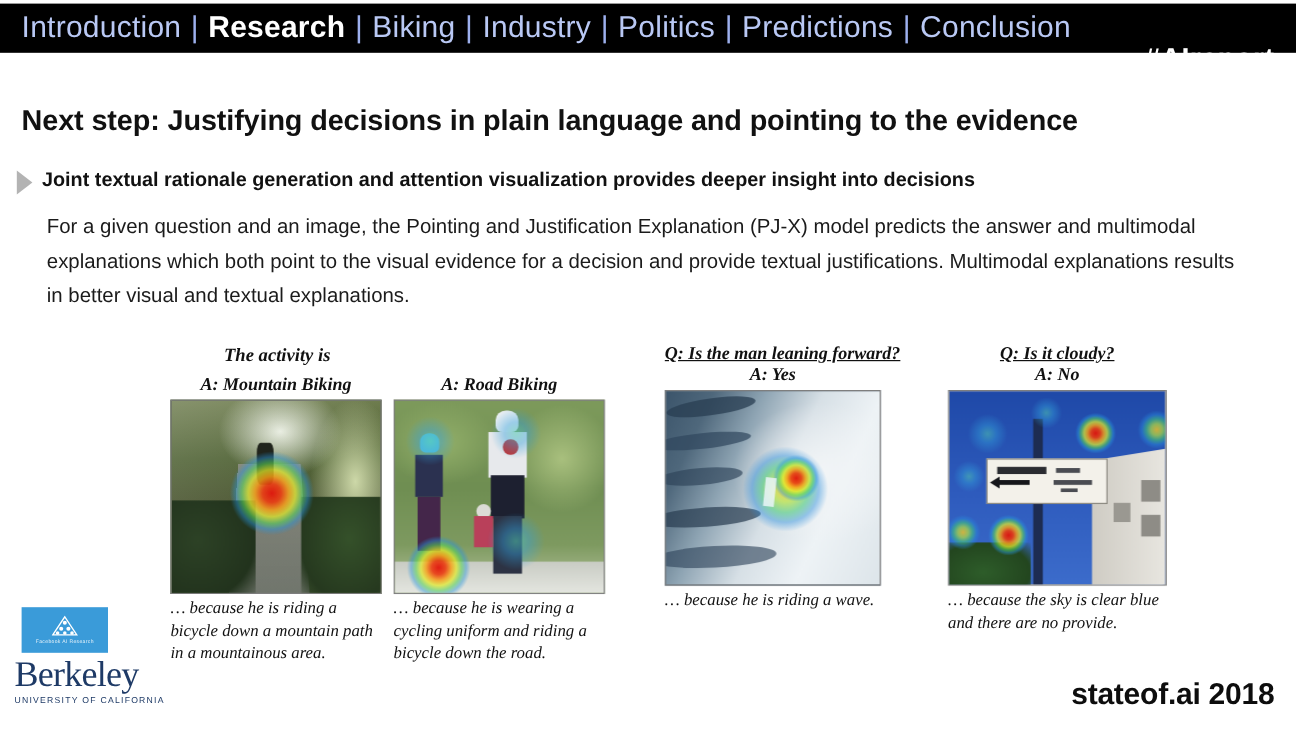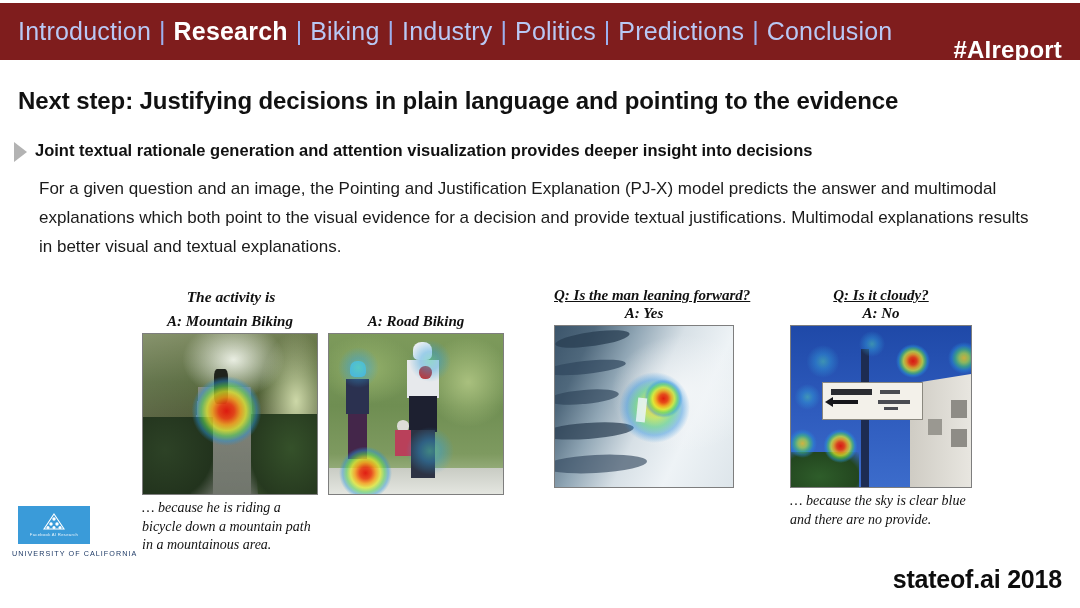--- a/index.html
+++ b/index.html
@@ -13,22 +13,22 @@
     font-family: "Liberation Sans", sans-serif;
     overflow: hidden;
     position: relative;
   }
 
   
   #topbar {
     position: absolute;
     left: 0; top: 0;
     width: 1080px;
-    height: 60px;
-    background: #7f1d1d;
+    height: 44px;
+    background: #000000;
     border-top: 3px solid #ffffff;
     box-sizing: border-box;
     display: flex;
     align-items: center;
   }
   #nav {
     display: flex;
     align-items: baseline;
     margin-left: 18px;
     white-space: nowrap;
@@ -318,20 +318,21 @@
 
       <div style="position:absolute; left:39%; top:54%; width:7%; height:7%; background:#dcdcd6; border-radius:50%;"></div>
       <div style="position:absolute; left:38%; top:60%; width:9%; height:16%; background:#b9405a;"></div>
 
       <div class="blob faint" style="left:5%; top:8%; width:24%; height:26%;"></div>
       <div class="blob faint" style="left:44%; top:4%; width:28%; height:26%;"></div>
       <div class="blob faint" style="left:44%; top:56%; width:28%; height:34%;"></div>
 
       <div class="blob hot" style="left:6%; top:70%; width:30%; height:34%;"></div>
     </div>
+    <div class="panel-cap">… because he is wearing a cycling uniform and riding a bicycle down the road.</div>
   </div>
 
   <div class="panel" style="left:554px; top:4px; width:180px;">
     <div class="panel-label">
       <span class="q">Q: Is the man leaning forward?</span><br>
       <span>A: Yes</span>
     </div>
     <div class="panel-img" style="width:180px; height:163px; margin-top:3px;
                 background:
                   radial-gradient(ellipse 58% 52% at 72% 42%, #f2f5f7 0%, rgba(242,245,247,0) 70%),
@@ -341,20 +342,21 @@
       <div style="position:absolute; left:0; top:4%; width:42%; height:9%; background:rgba(40,62,82,0.75); border-radius:50%; transform:rotate(-8deg);"></div>
       <div style="position:absolute; left:-6%; top:22%; width:46%; height:8%; background:rgba(47,70,92,0.7); border-radius:50%; transform:rotate(-6deg);"></div>
       <div style="position:absolute; left:-4%; top:40%; width:40%; height:9%; background:rgba(44,66,88,0.65); border-radius:50%; transform:rotate(-5deg);"></div>
       <div style="position:absolute; left:-8%; top:60%; width:52%; height:10%; background:rgba(40,60,80,0.7); border-radius:50%; transform:rotate(-4deg);"></div>
       <div style="position:absolute; left:-6%; top:80%; width:58%; height:11%; background:rgba(46,68,90,0.62); border-radius:50%; transform:rotate(-3deg);"></div>
 
       <div class="blob cool" style="left:36%; top:28%; width:40%; height:45%;"></div>
       <div class="blob hot" style="left:48%; top:33%; width:26%; height:24%;"></div>
       <div style="position:absolute; left:46%; top:45%; width:5%; height:15%; background:rgba(235,245,250,0.85); transform:rotate(6deg);"></div>
     </div>
+    <div class="panel-cap">… because he is riding a wave.</div>
   </div>
 
   <div class="panel" style="left:762px; top:4px; width:182px;padding-left:28px;">
     <div class="panel-label">
       <span class="q">Q: Is it cloudy?</span><br>
       <span>A: No</span>
     </div>
     <div class="panel-img" style="width:182px; height:163px; margin-top:3px;
                 background: linear-gradient(to bottom, #1f49a8 0%, #2f5cbe 55%, #3c6ccb 100%);">
 
@@ -402,16 +404,17 @@
     <circle cx="8" cy="11" r="1.7" fill="#ffffff"></circle>
     <circle cx="14" cy="11" r="1.7" fill="#ffffff"></circle>
     <circle cx="5" cy="14.5" r="1.5" fill="#ffffff"></circle>
     <circle cx="11" cy="14.5" r="1.5" fill="#ffffff"></circle>
     <circle cx="17" cy="14.5" r="1.5" fill="#ffffff"></circle>
   </svg>
   <div class="fair-caption">Facebook AI Research</div>
 </div>
 
 <div id="berkeley-logo">
+  <div id="berkeley-word">Berkeley</div>
   <div id="berkeley-sub">UNIVERSITY OF CALIFORNIA</div>
 </div>
 
 <div id="stateof">stateof.ai 2018</div>
 
 </body></html>

